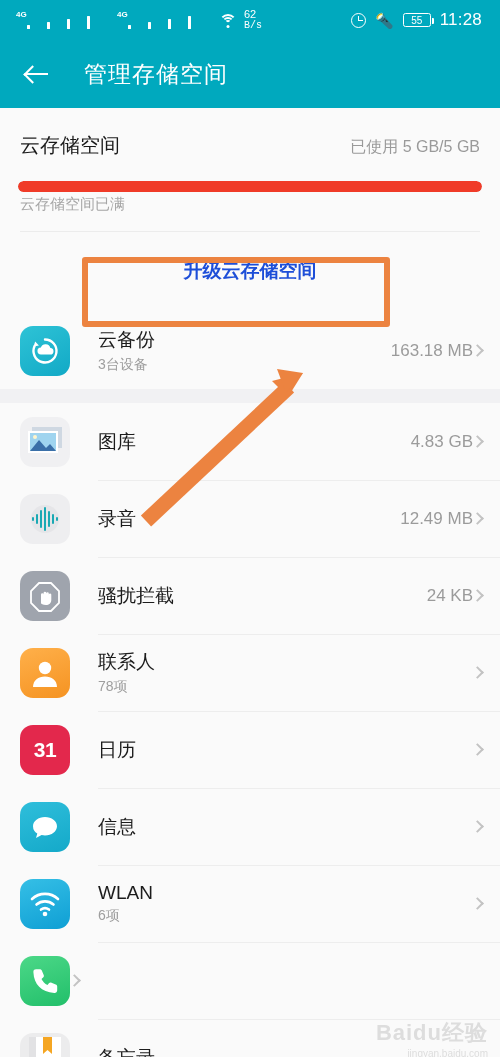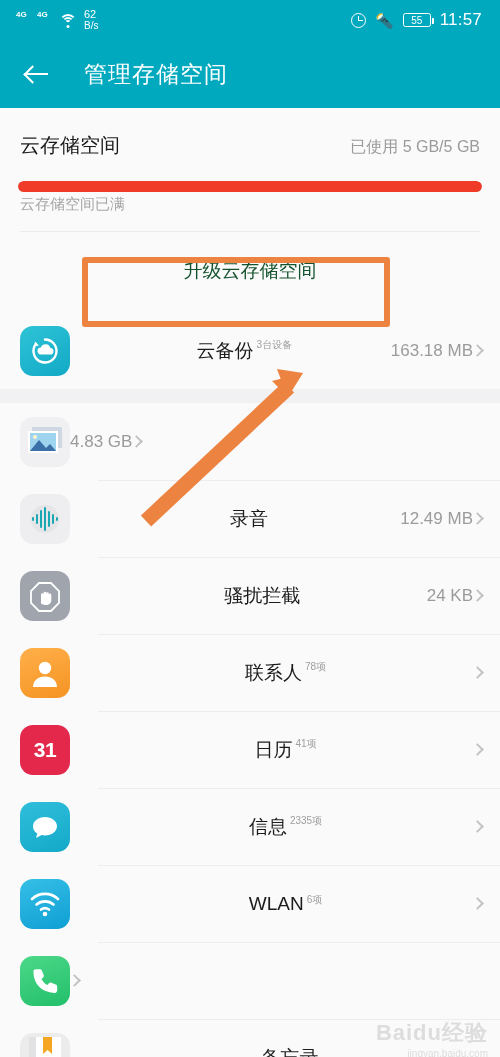--- a/index.html
+++ b/index.html
@@ -12,36 +12,36 @@
 
   
   .statusbar {
     height:40px; background:#00a9be; color:#fff;
     display:flex; align-items:center; justify-content:space-between;
     padding:0 18px 0 16px;
   }
   .sb-left, .sb-right { display:flex; align-items:center; }
   .sb-left { gap:7px; }
   .sb-right { gap:9px; }
-  .sig { display:flex; align-items:flex-end; gap:17px; position:relative; padding-left:11px; height:17px;flex-direction:column; }
+  .sig { display:flex; align-items:flex-end; gap:17px; position:relative; padding-left:11px; height:17px; }
   .sig .g { position:absolute; left:0; top:-1px; font-size:8px; line-height:8px; font-weight:bold; }
   .sig i { display:block; width:3px; background:#fff; border-radius:.5px; }
   .sig i:nth-child(2){height:4px;} .sig i:nth-child(3){height:7px;}
   .sig i:nth-child(4){height:10px;} .sig i:nth-child(5){height:13px;}
   .wifi { width:19px; height:15px; position:relative; }
   .wifi b { position:absolute; left:50%; transform:translateX(-50%); border:2px solid #fff;
             border-bottom-color:transparent; border-left-color:transparent; border-right-color:transparent;
             border-radius:50%; }
   .wifi b:nth-child(1){ width:18px; height:18px; top:1px; }
   .wifi b:nth-child(2){ width:12px; height:12px; top:4px; }
   .wifi b:nth-child(3){ width:6px; height:6px; top:7px; }
   .wifi u { position:absolute; left:50%; bottom:0; transform:translateX(-50%);
             width:3px; height:3px; border-radius:50%; background:#fff; }
   .speed { display:flex; flex-direction:column; align-items:flex-start; line-height:1.02; }
-  .speed .n { font-size:11px; } .speed .u { font-size:10px; }
+  .speed .n { font-size:11px; } .speed .u { font-size:10px;font-family:Liberation Mono, monospace; }
   .clockico { width:15px; height:15px; border:1.6px solid #fff; border-radius:50%; position:relative; }
   .clockico::before { content:""; position:absolute; left:5.5px; top:2.5px; width:1.4px; height:5px; background:#fff; }
   .clockico::after { content:""; position:absolute; left:6.5px; top:6.5px; width:4px; height:1.4px; background:#fff; }
   .bt { font-size:15px; line-height:15px; }
   .batt { width:28px; height:14px; border:1.5px solid #fff; border-radius:2.5px;
           display:flex; align-items:center; justify-content:center; position:relative; }
   .batt span { font-size:10px; line-height:9px; }
   .batt::after { content:""; position:absolute; right:-4px; top:4px; width:2px; height:6px; background:#fff; border-radius:0 1px 1px 0; }
   .time { font-size:17px; letter-spacing:.2px; }
 
@@ -65,23 +65,23 @@
   .upgrade { text-align:center; color:#00a0b5; font-size:19px; padding:26px 0 28px; cursor:pointer; }
 
   .gap { height:14px; background:#f1f1f3; }
 
   
   .list { background:#fafafa; }
   .item { display:flex; align-items:center; height:77px; padding:0 18px 0 20px; position:relative; cursor:pointer; }
   .item + .item::before { content:""; position:absolute; left:98px; right:0; top:0; height:1px; background:#ededed; }
   .ico { width:50px; height:50px; border-radius:13px; flex:none; position:relative;
          display:flex; align-items:center; justify-content:center; overflow:hidden; }
-  .txt { flex:1; margin-left:28px; display:flex; flex-direction:row; justify-content:center; gap:3px; }
+  .txt { flex:1; margin-left:28px; display:flex; flex-direction:column; justify-content:flex-start; gap:3px; }
   .name { font-size:19px; color:#1c1c1c; }
-  .sub { font-size:10px; color:#9e9e9e; }
+  .sub { font-size:14px; color:#9e9e9e; }
   .size { font-size:17px; color:#9b9b9b; white-space:nowrap; }
   .chev { width:9px; height:9px; border-top:2px solid #c3c3c3; border-right:2px solid #c3c3c3;
           transform:rotate(45deg); flex:none; }
 
   
   .ico.backup { background:linear-gradient(150deg,#2ec3d6,#12a9c6); }
   .ico.gallery { background:#f0f0f2; }
   .ico.rec { background:#eeeef0; }
   .ico.block { background:#9fa4ad; }
   .ico.contacts { background:linear-gradient(160deg,#ffb04a,#f59322); }
@@ -132,40 +132,40 @@
         <span class="n">62</span>
         <span class="u">B/s</span>
       </div>
     </div>
     <div class="sb-right">
       <div class="clockico"></div>
       <div class="bt">🔦</div>
       <div class="batt">
         <span>55</span>
       </div>
-      <div class="time">11:57</div>
+      <div class="time">11:28</div>
     </div>
   </div>
 
   <div class="titlebar">
     <div class="backarrow"></div>
     <div class="title">管理存储空间</div>
   </div>
 
   <div class="card">
     <div class="sum-row">
       <div class="sum-title">云存储空间</div>
       <div class="sum-used">已使用 5 GB/5 GB</div>
     </div>
     <div class="bar">
       <div class="bar-fill" id="barFill" style="width: 100%; background: rgb(240, 59, 40);"></div>
     </div>
     <div class="full-note">云存储空间已满</div>
     <div class="thin-div"></div>
-    <div class="upgrade" style="color: #14532d;">升级云存储空间</div>
+    <div class="upgrade" style="color: #1d4ed8; font-weight: bold;">升级云存储空间</div>
   </div>
 
   <div class="list">
     <div class="item">
       <div class="ico backup">
         <svg width="34" height="34" viewBox="0 0 34 34" aria-hidden="true">
           <path d="M17 5.5a11.5 11.5 0 1 1-10.4 6.6" fill="none" stroke="#ffffff" stroke-width="2.4" stroke-linecap="round"></path>
           <path d="M7.2 7.4 5.6 12.6 10.9 11.4z" fill="#ffffff"></path>
           <path d="M13 20.5h9.2a3.2 3.2 0 0 0 .2-6.4 5 5 0 0 0-9.5-.6 2.9 2.9 0 0 0 .1 7z" fill="#ffffff"></path>
         </svg>
@@ -185,20 +185,23 @@
 
     <div class="item">
       <div class="ico gallery">
         <svg width="44" height="40" viewBox="0 0 44 40" aria-hidden="true">
           <rect x="9" y="5" width="30" height="21" fill="#cfd8e2"></rect>
           <rect x="5" y="9" width="30" height="22" fill="#ffffff"></rect>
           <rect x="7" y="11" width="26" height="18" fill="#9fd4ef"></rect>
           <path d="M7 29 16 18l7 8 4-4 6 7z" fill="#3a6fa8"></path>
           <circle cx="12" cy="15" r="2" fill="#fff5cc"></circle>
         </svg>
+      </div>
+      <div class="txt">
+        <div class="name">图库</div>
       </div>
       <div class="size">4.83 GB</div>
       <div class="chev"></div>
     </div>
 
     <div class="item">
       <div class="ico rec">
         <svg width="40" height="30" viewBox="0 0 40 30" aria-hidden="true">
           <circle cx="20" cy="15" r="14" fill="#e5e5e8"></circle>
           <g stroke="#1aa9b4" stroke-width="2" stroke-linecap="round">
@@ -247,35 +250,33 @@
       <div class="size"></div>
       <div class="chev"></div>
     </div>
 
     <div class="item">
       <div class="ico cal">
         <span>31</span>
       </div>
       <div class="txt">
         <div class="name">日历</div>
-        <div class="sub">41项</div>
       </div>
       <div class="size"></div>
       <div class="chev"></div>
     </div>
 
     <div class="item">
       <div class="ico msg">
         <svg width="34" height="34" viewBox="0 0 34 34" aria-hidden="true">
           <path d="M17 7c6.6 0 12 4.1 12 9.2s-5.4 9.2-12 9.2a15 15 0 0 1-3.4-.4L8 28l1.3-4.4A8.8 8.8 0 0 1 5 16.2C5 11.1 10.4 7 17 7z" fill="#ffffff"></path>
         </svg>
       </div>
       <div class="txt">
         <div class="name">信息</div>
-        <div class="sub">2335项</div>
       </div>
       <div class="size"></div>
       <div class="chev"></div>
     </div>
 
     <div class="item">
       <div class="ico wlan">
         <svg width="34" height="28" viewBox="0 0 34 28" aria-hidden="true">
           <g fill="none" stroke="#ffffff" stroke-width="2.6" stroke-linecap="round">
             <path d="M4 9a19 19 0 0 1 26 0"></path>

